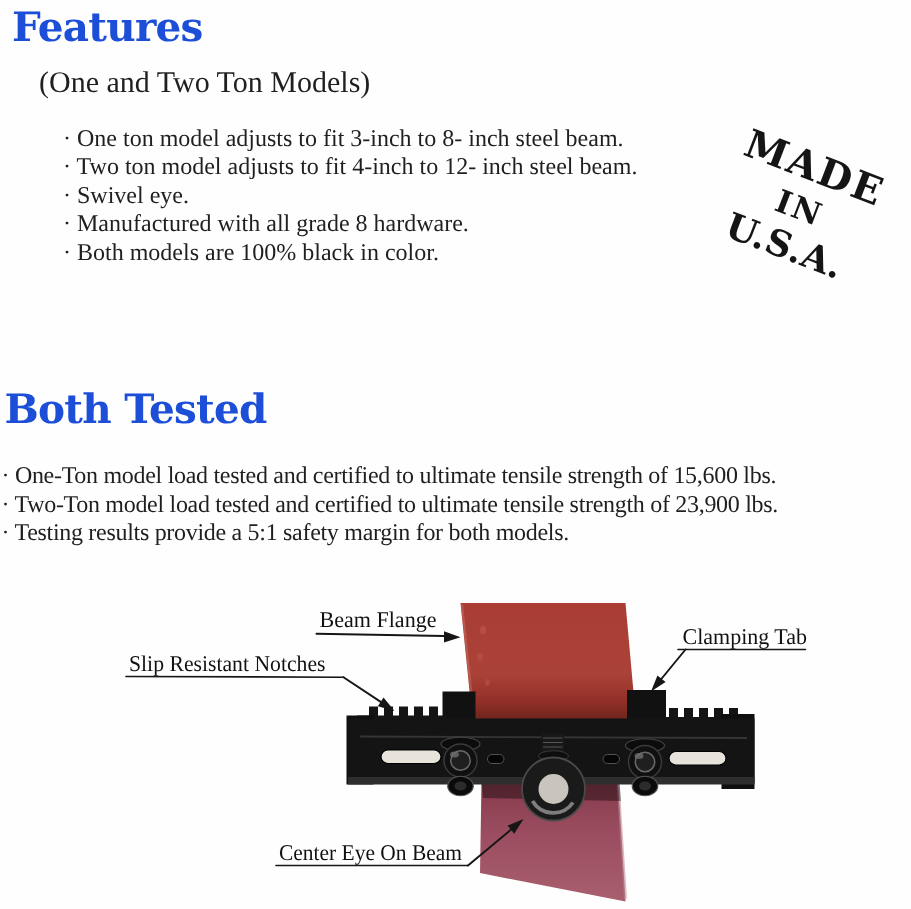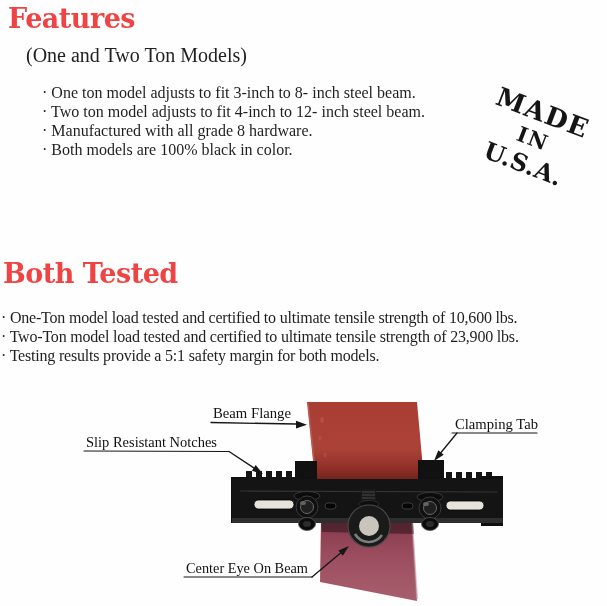--- a/index.html
+++ b/index.html
@@ -12,21 +12,21 @@
     color: #1f1f1f;
   }
   .abs { position: absolute; }
   h1 {
     margin: 0;
     font-family: "DejaVu Serif", serif;
     font-weight: bold;
     font-size: 27px;
     line-height: 30px;
     letter-spacing: -0.5px;
-    color: #ef4444;
+    color: #1d4ed8;
     white-space: nowrap;
   }
   .features-title { left: 8px; top: 4px; }
   .subtitle {
     left: 26px; top: 46px;
     font-size: 20px; line-height: 19px;
     white-space: nowrap;
   }
   .features-list { left: 5px; top: 83px; margin-left: 37px; }
   .load-title { left: 3px; top: 259px; }
@@ -58,34 +58,35 @@
 </style>
 </head>
 <body>
 
 <h1 class="abs features-title">Features</h1>
 <div class="abs subtitle">(One and Two Ton Models)</div>
 
 <div class="abs list features-list">
   <div class="line">· One ton model adjusts to fit 3-inch to 8- inch steel beam.</div>
   <div class="line">· Two ton model adjusts to fit 4-inch to 12- inch steel beam.</div>
+  <div class="line">· Swivel eye.</div>
   <div class="line">· Manufactured with all grade 8 hardware.</div>
   <div class="line">· Both models are 100% black in color.</div>
 </div>
 
 <div class="abs stamp">
   <div class="l1">MADE</div>
   <div class="l2">IN</div>
   <div class="l3">U.S.A.</div>
 </div>
 
 <h1 class="abs load-title">Both Tested</h1>
 
 <div class="abs list load-list">
-  <div class="line">· One-Ton model load tested and certified to ultimate tensile strength of 10,600 lbs.</div>
+  <div class="line">· One-Ton model load tested and certified to ultimate tensile strength of 15,600 lbs.</div>
   <div class="line">· Two-Ton model load tested and certified to ultimate tensile strength of 23,900 lbs.</div>
   <div class="line">· Testing results provide a 5:1 safety margin for both models.</div>
 </div>
 
 <svg class="abs photo" width="607" height="218" viewBox="0 388 607 218" xmlns="http://www.w3.org/2000/svg">
   <defs>
     <linearGradient id="gBeamTop" x1="0" y1="402" x2="0" y2="480" gradientUnits="userSpaceOnUse">
       <stop offset="0" stop-color="#a93d34"></stop>
       <stop offset="0.6" stop-color="#ab4238"></stop>
       <stop offset="0.85" stop-color="#902f27"></stop>

